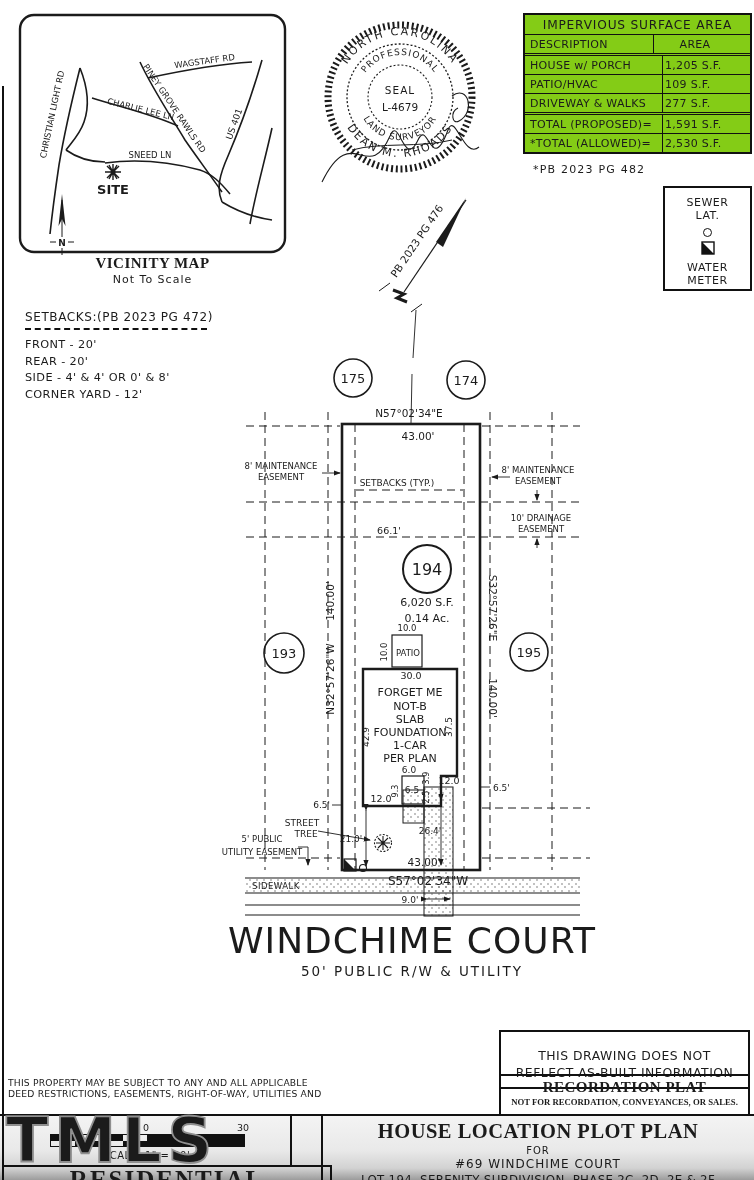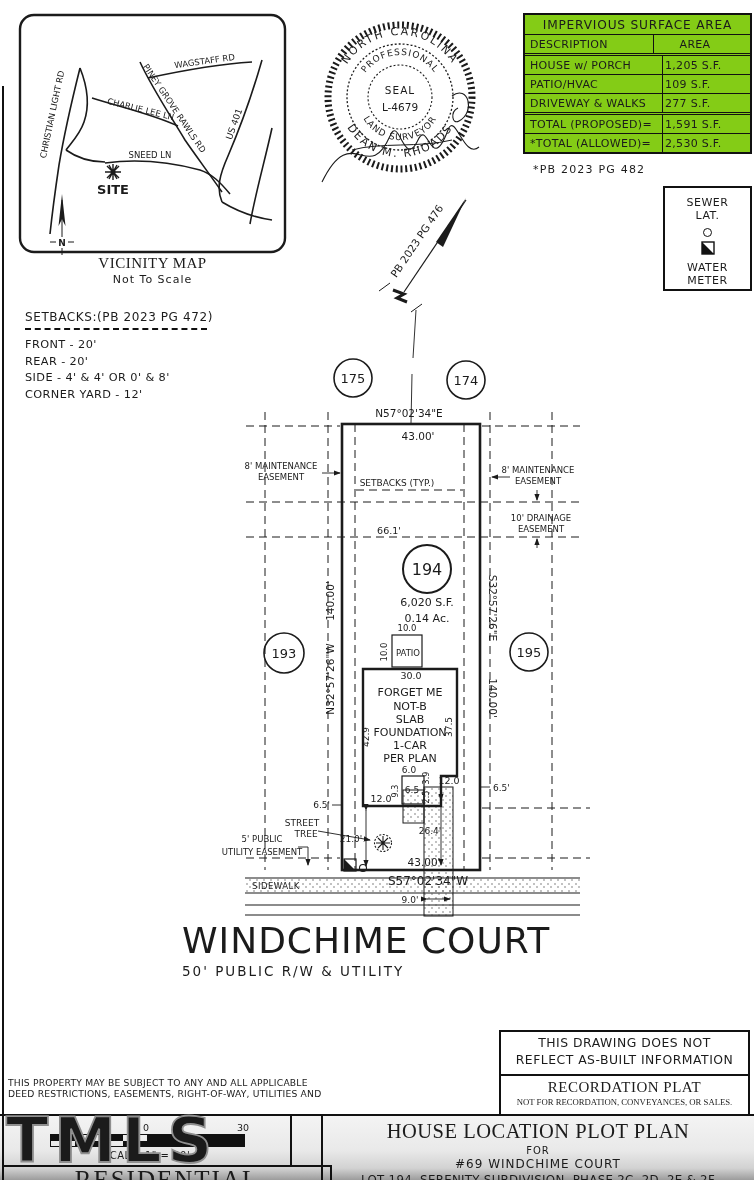--- a/index.html
+++ b/index.html
@@ -1,43 +1,43 @@
 <!DOCTYPE html>
 <html><head>
 <meta charset="utf-8">
 <style>
   html,body{margin:0;padding:0}
   body{width:754px;height:1180px;position:relative;background:#fff;overflow:hidden;
        font-family:"DejaVu Sans",sans-serif;color:#1b1b1b;}
   .abs{position:absolute}
   svg text{font-family:"DejaVu Sans",sans-serif;fill:#1b1b1b}
-  .serif{font-family:"Liberation Serif",serif;font-weight:normal}
+  .serif{font-family:"Liberation Serif",serif;font-weight:bold}
   
   .ivt{left:523px;top:13px;width:225px;border:2px solid #111;background:#84cc16}
   .ivt-title{text-align:center;font-size:12.2px;letter-spacing:.8px;padding:3px 0 2px}
   .ivt-row{display:flex;border-top:1.5px solid #111;font-size:11px;letter-spacing:.3px}
   .ivt-row.dbl{border-top:3.5px double #111}
   .c1{flex:1.35;padding:2.5px 2px 2.5px 5px;white-space:nowrap}
   .c2{width:78px;border-left:1.5px solid #111;text-align:left;padding:2.5px 7px 2.5px 2px}
   .c2.ctr{text-align:center;padding-right:16px}
   
   .legend{left:663px;top:186px;width:85px;height:101px;border:2px solid #111;text-align:center;font-size:11px;letter-spacing:.5px}
   .ring{width:7px;height:7px;border:1.4px solid #111;border-radius:50%;margin:6px auto 2px}
   
   .setbacks{left:25px;top:310px;font-size:11.3px;letter-spacing:.4px}
   .sb-title{font-size:12px;letter-spacing:.6px}
   .sb-dash{width:182px;border-bottom:2px dashed #111;height:4px;margin-bottom:7px}
   .sb-item{line-height:16.5px}
   
-  .street{left:182px;top:920px;width:460px;}
+  .street{left:182px;top:920px;width:460px;text-align:center}
   .street-name{font-size:36px;letter-spacing:1px}
   .street-sub{font-size:13.5px;letter-spacing:2px;margin-top:2px}
   
   .asbuilt{left:499px;top:1030px;width:247px;height:40px;border:2px solid #111;text-align:center;
-           font-size:12.4px;line-height:17px;letter-spacing:.5px;padding-top:2px;box-sizing:content-box}
+           font-size:12.4px;line-height:17px;letter-spacing:.5px;padding-top:15px;box-sizing:content-box}
   .prelim{left:499px;top:1074px;width:247px;height:38px;border:2px solid #111;text-align:center}
   .prelim-t{font-size:15px;margin-top:3px;letter-spacing:.5px}
   .prelim-s{font-size:8.7px;margin-top:1px}
   .disc{left:8px;top:1077px;font-size:9.2px;line-height:11.4px;letter-spacing:.2px}
   
   .blk{background:#111}
   .tb-right{left:322px;top:1120px;width:432px;text-align:center}
   .tb-title{font-size:20.5px;letter-spacing:.5px}
   .tb-for{font-size:10px;margin-top:2px;letter-spacing:1px}
   .tb-addr{font-size:12px;margin-top:1px;letter-spacing:1px}

